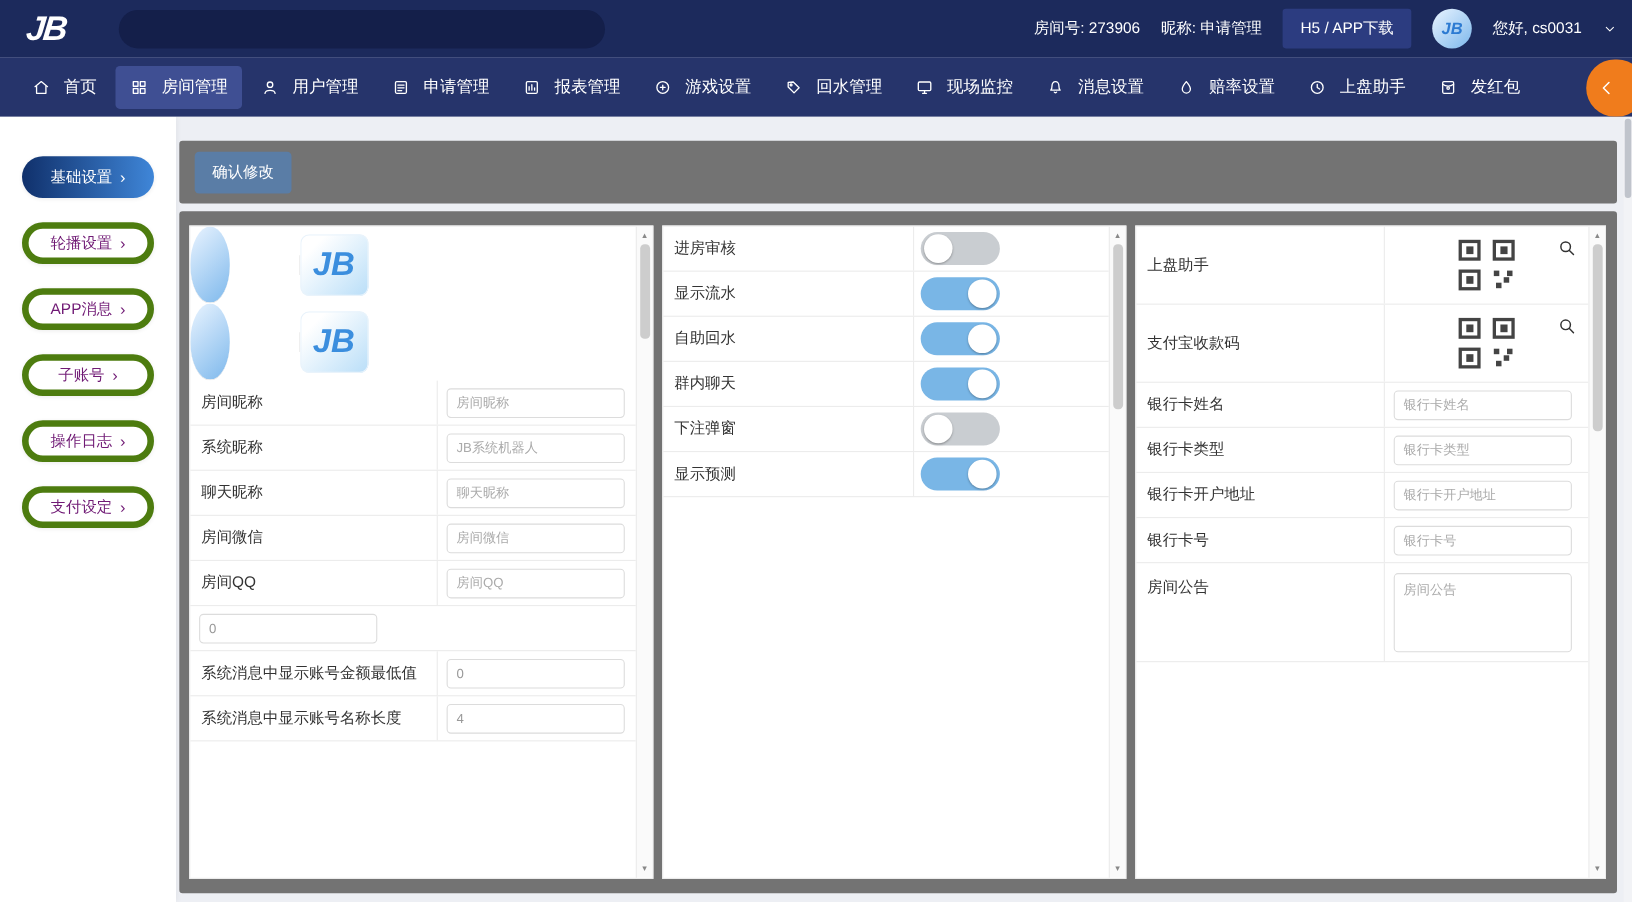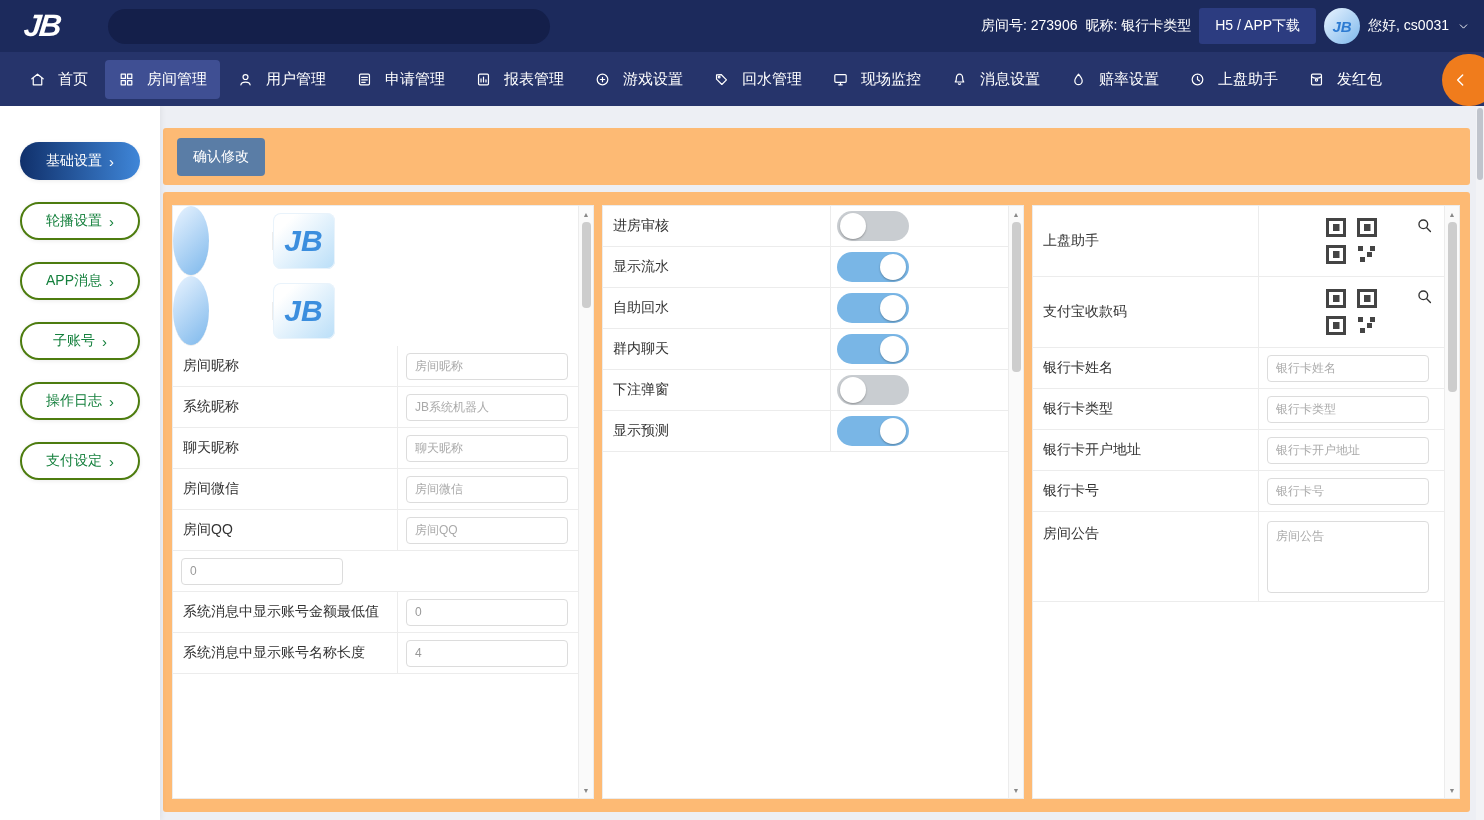--- a/index.html
+++ b/index.html
@@ -5,21 +5,21 @@
   * { margin:0; padding:0; box-sizing:border-box; }
   html,body { width:1484px; height:820px; overflow:hidden;
     font-family:"Liberation Sans","DejaVu Sans",sans-serif; background:#edeff4; }
 
   
   .topbar { position:absolute; left:0; top:0; width:1484px; height:52px;
     background:#1c2a5c; display:flex; align-items:center; color:#fff; z-index:20; }
   .logo { font-style:italic; font-weight:bold; font-size:31px; margin-left:24px;
     letter-spacing:-2px; transform:skewX(-6deg); }
   .marquee { margin-left:48px; width:442px; height:35px; background:#141f4a; border-radius:18px; }
-  .top-right { margin-left:auto; display:flex; align-items:center; gap:8px;
+  .top-right { margin-left:auto; display:flex; align-items:center; gap:19px;
     margin-right:14px; font-size:14px; white-space:nowrap; }
   .dl-btn { background:#2c3c80; border:none; color:#fff; font-size:14px;
     padding:9px 16px; border-radius:3px; cursor:pointer; font-family:inherit; }
   .avatar { width:36px; height:36px; border-radius:50%;
     background:linear-gradient(135deg,#eaf4ff,#7db8ec); color:#2d7bd2;
     font-style:italic; font-weight:bold; font-size:15px;
     display:flex; align-items:center; justify-content:center; }
   .chev-down { display:flex; align-items:center; cursor:pointer; }
 
   
@@ -34,28 +34,28 @@
   .fab { position:absolute; top:54px; right:-12px; width:54px; height:52px;
     border-radius:26px; background:#f07c1c; color:#fff; z-index:30;
     display:flex; align-items:center; padding-left:9px; cursor:pointer; }
 
   
   .sidebar { position:absolute; left:0; top:106px; width:160px; bottom:0;
     background:#fff; box-shadow:2px 0 5px rgba(0,0,0,0.05); z-index:10;
     padding-top:36px; }
   .side-pill { width:120px; height:38px; border-radius:19px; margin:0 auto 22px;
     display:flex; align-items:center; justify-content:center; gap:7px;
-    font-size:14px; cursor:pointer; background:#fff; border:2px solid #4d7c0f;
-    box-shadow:0 1px 4px rgba(0,0,0,0.08); color:#15803d; }
+    font-size:14px; cursor:pointer; background:#fff; border:6px solid #4d7c0f;
+    box-shadow:0 1px 4px rgba(0,0,0,0.08); color:#701a75; }
   .side-pill.active { background:linear-gradient(90deg,#10306b,#3f86d8);
     color:#fff; border:none; }
   .side-pill .caret { font-size:15px; line-height:1; }
 
   
-  .card { position:absolute; background:#fdba74; border-radius:3px;padding-left:16px; }
+  .card { position:absolute; background:#737373; border-radius:3px;padding-left:16px; }
   .card-confirm { left:163px; top:128px; width:1307px; height:57px; }
   .confirm-btn { position:absolute; left:14px; top:10px; background:#5a7da6;
     color:#fff; border:none; border-radius:4px; font-size:14px; padding:10px 16px;
     cursor:pointer; font-family:inherit; }
   .card-main { left:163px; top:192px; width:1307px; height:620px; }
 
   
   .panel { position:absolute; top:13px; height:594px; background:#fff;
     border:1px solid #ececec; }
   #panel1 { left:9px;   width:422px; }
@@ -124,21 +124,21 @@
   svg { display:block; }
 </style>
 </head>
 <body>
 
 <div class="topbar">
   <div class="logo">JB</div>
   <div class="marquee"></div>
   <div class="top-right">
     <span>房间号: 273906</span>
-    <span>昵称: 银行卡类型</span>
+    <span>昵称: 申请管理</span>
     <button class="dl-btn">H5 / APP下载</button>
     <div class="avatar">JB</div>
     <span>您好, cs0031</span>
     <span class="chev-down">
         <svg width="13" height="13" viewBox="0 0 24 24" fill="none" stroke="currentColor" stroke-width="1.7" stroke-linecap="round" stroke-linejoin="round">
           <path d="M6 9 L12 15 L18 9"></path>
         </svg>
       </span>
   </div>
 </div>

